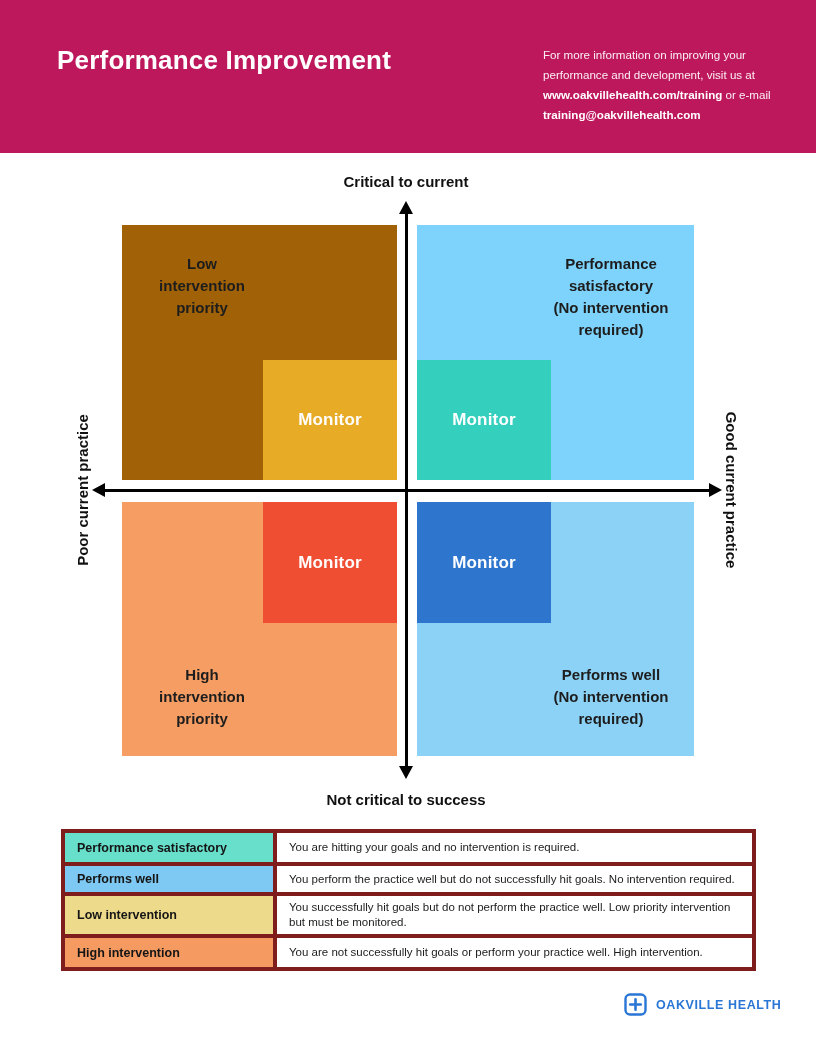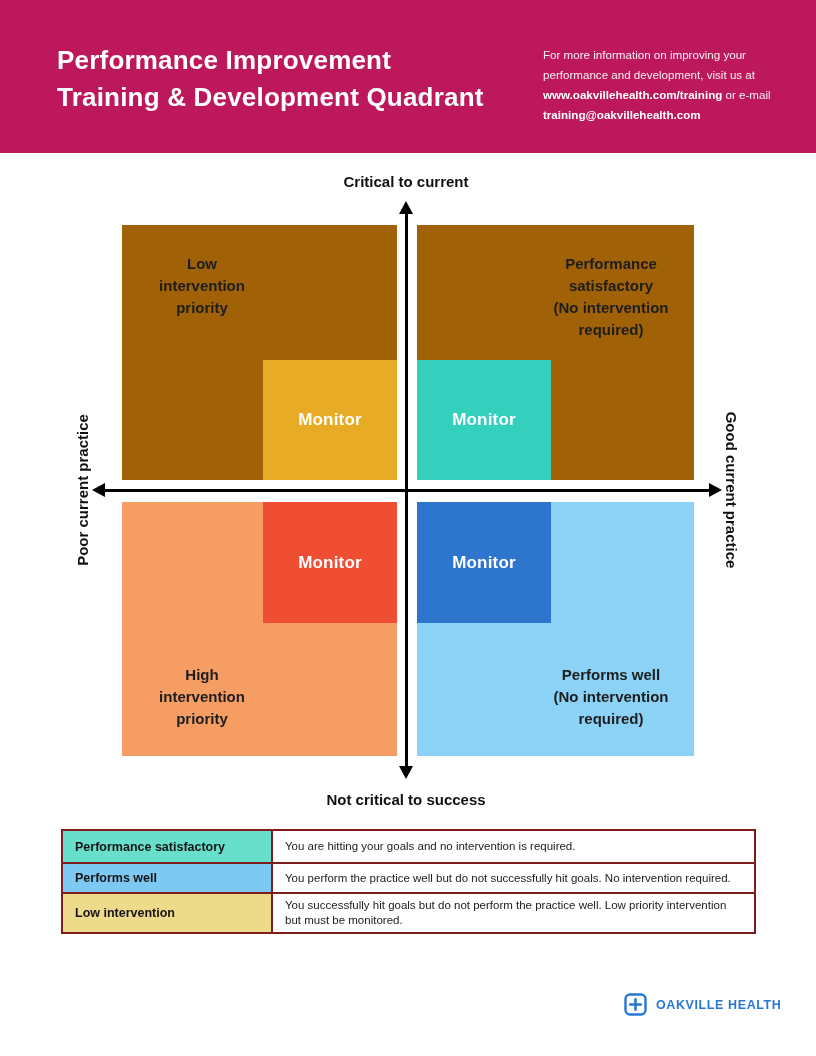--- a/index.html
+++ b/index.html
@@ -37,58 +37,57 @@
   .q-bl .q-label{left:0;top:162px;width:160px;}
   .q-br .q-label{left:88px;top:162px;width:212px;}
   .monitor{position:absolute;width:134px;display:flex;align-items:center;justify-content:center;
            color:#ffffff;font-weight:bold;font-size:17px;letter-spacing:.2px;}
   .q-tl .monitor{left:141px;top:135px;height:120px;}
   .q-tr .monitor{left:0;top:135px;height:120px;}
   .q-bl .monitor{left:141px;top:0;height:121px;}
   .q-br .monitor{left:0;top:0;height:121px;}
   
   .legend{position:absolute;left:61px;top:829px;width:695px;border-collapse:collapse;table-layout:fixed;}
-  .legend td{border:2px solid #7f1d1d;vertical-align:middle;}
+  .legend td{border:4px solid #7f1d1d;vertical-align:middle;}
   .legend .lbl{width:188px;font-weight:bold;font-size:12.5px;padding:0 8px 0 12px;color:#151515;}
   .legend .dsc{font-size:11.5px;line-height:15px;padding:4px 10px 4px 12px;color:#1c1c1c;background:#ffffff;}
   .r1{height:33px;} .r2{height:30px;} .r3{height:32px;padding-left:40px;} .r4{height:33px;}
   
   .footer{position:absolute;left:624px;top:993px;display:flex;align-items:center;gap:9px;}
   .brand-text{color:#2a76d5;font-weight:bold;font-size:12.5px;letter-spacing:.6px;white-space:nowrap;}
 </style>
 </head>
 <body>
 
 <div class="page">
 
   <div class="header" style="background-color: #be185d;">
     <div class="header-title">
       <div>Performance Improvement</div>
-      <div>Training &amp; Development Quadrant</div>
     </div>
     <div class="header-info">
       <span>For more information on improving your performance and development, visit us at </span><b>www.oakvillehealth.com/training</b><span> or e-mail </span><b>training@oakvillehealth.com</b>
     </div>
   </div>
 
   <div class="chart">
 
     <div class="axis-label axis-top">Critical to current</div>
     <div class="axis-label axis-bottom">Not critical to success</div>
     <div class="axis-label axis-left">Poor current practice</div>
     <div class="axis-label axis-right">Good current practice</div>
 
     <div class="quad q-tl" style="background-color: #a16207;">
       <div class="q-label">Low
 intervention
 priority</div>
       <div class="monitor" style="background-color: rgb(232, 171, 37);">Monitor</div>
     </div>
 
-    <div class="quad q-tr" style="background-color: #a16207;">
+    <div class="quad q-tr" style="background-color: #7dd3fc;">
       <div class="q-label">Performance
 satisfactory
 (No intervention
 required)</div>
       <div class="monitor" style="background-color: rgb(53, 207, 189);">Monitor</div>
     </div>
 
     <div class="quad q-bl" style="background-color: rgb(246, 157, 100);">
       <div class="q-label">High
 intervention
@@ -118,20 +117,24 @@
       <td class="dsc">You are hitting your goals and no intervention is required.</td>
     </tr>
     <tr class="r2">
       <td class="lbl" style="background-color: rgb(125, 201, 243);">Performs well</td>
       <td class="dsc">You perform the practice well but do not successfully hit goals. No intervention required.</td>
     </tr>
     <tr class="r3">
       <td class="lbl" style="background-color: rgb(238, 218, 139);">Low intervention</td>
       <td class="dsc">You successfully hit goals but do not perform the practice well. Low priority intervention but must be monitored.</td>
     </tr>
+    <tr class="r4">
+      <td class="lbl" style="background-color: rgb(245, 155, 98);">High intervention</td>
+      <td class="dsc">You are not successfully hit goals or perform your practice well. High intervention.</td>
+    </tr>
   </tbody>
     </table>
 
   <div class="footer">
     <span style="display:inline-flex;">
       <svg width="23" height="23" viewBox="0 0 23 23">
         <rect x="1.5" y="1.5" width="20" height="20" rx="4.5" fill="#ffffff" stroke="#2a76d5" stroke-width="2.4"></rect>
         <path d="M11.5 6.2 V16.8 M6.2 11.5 H16.8" stroke="#2a76d5" stroke-width="2.6" stroke-linecap="round"></path>
       </svg>
     </span>

